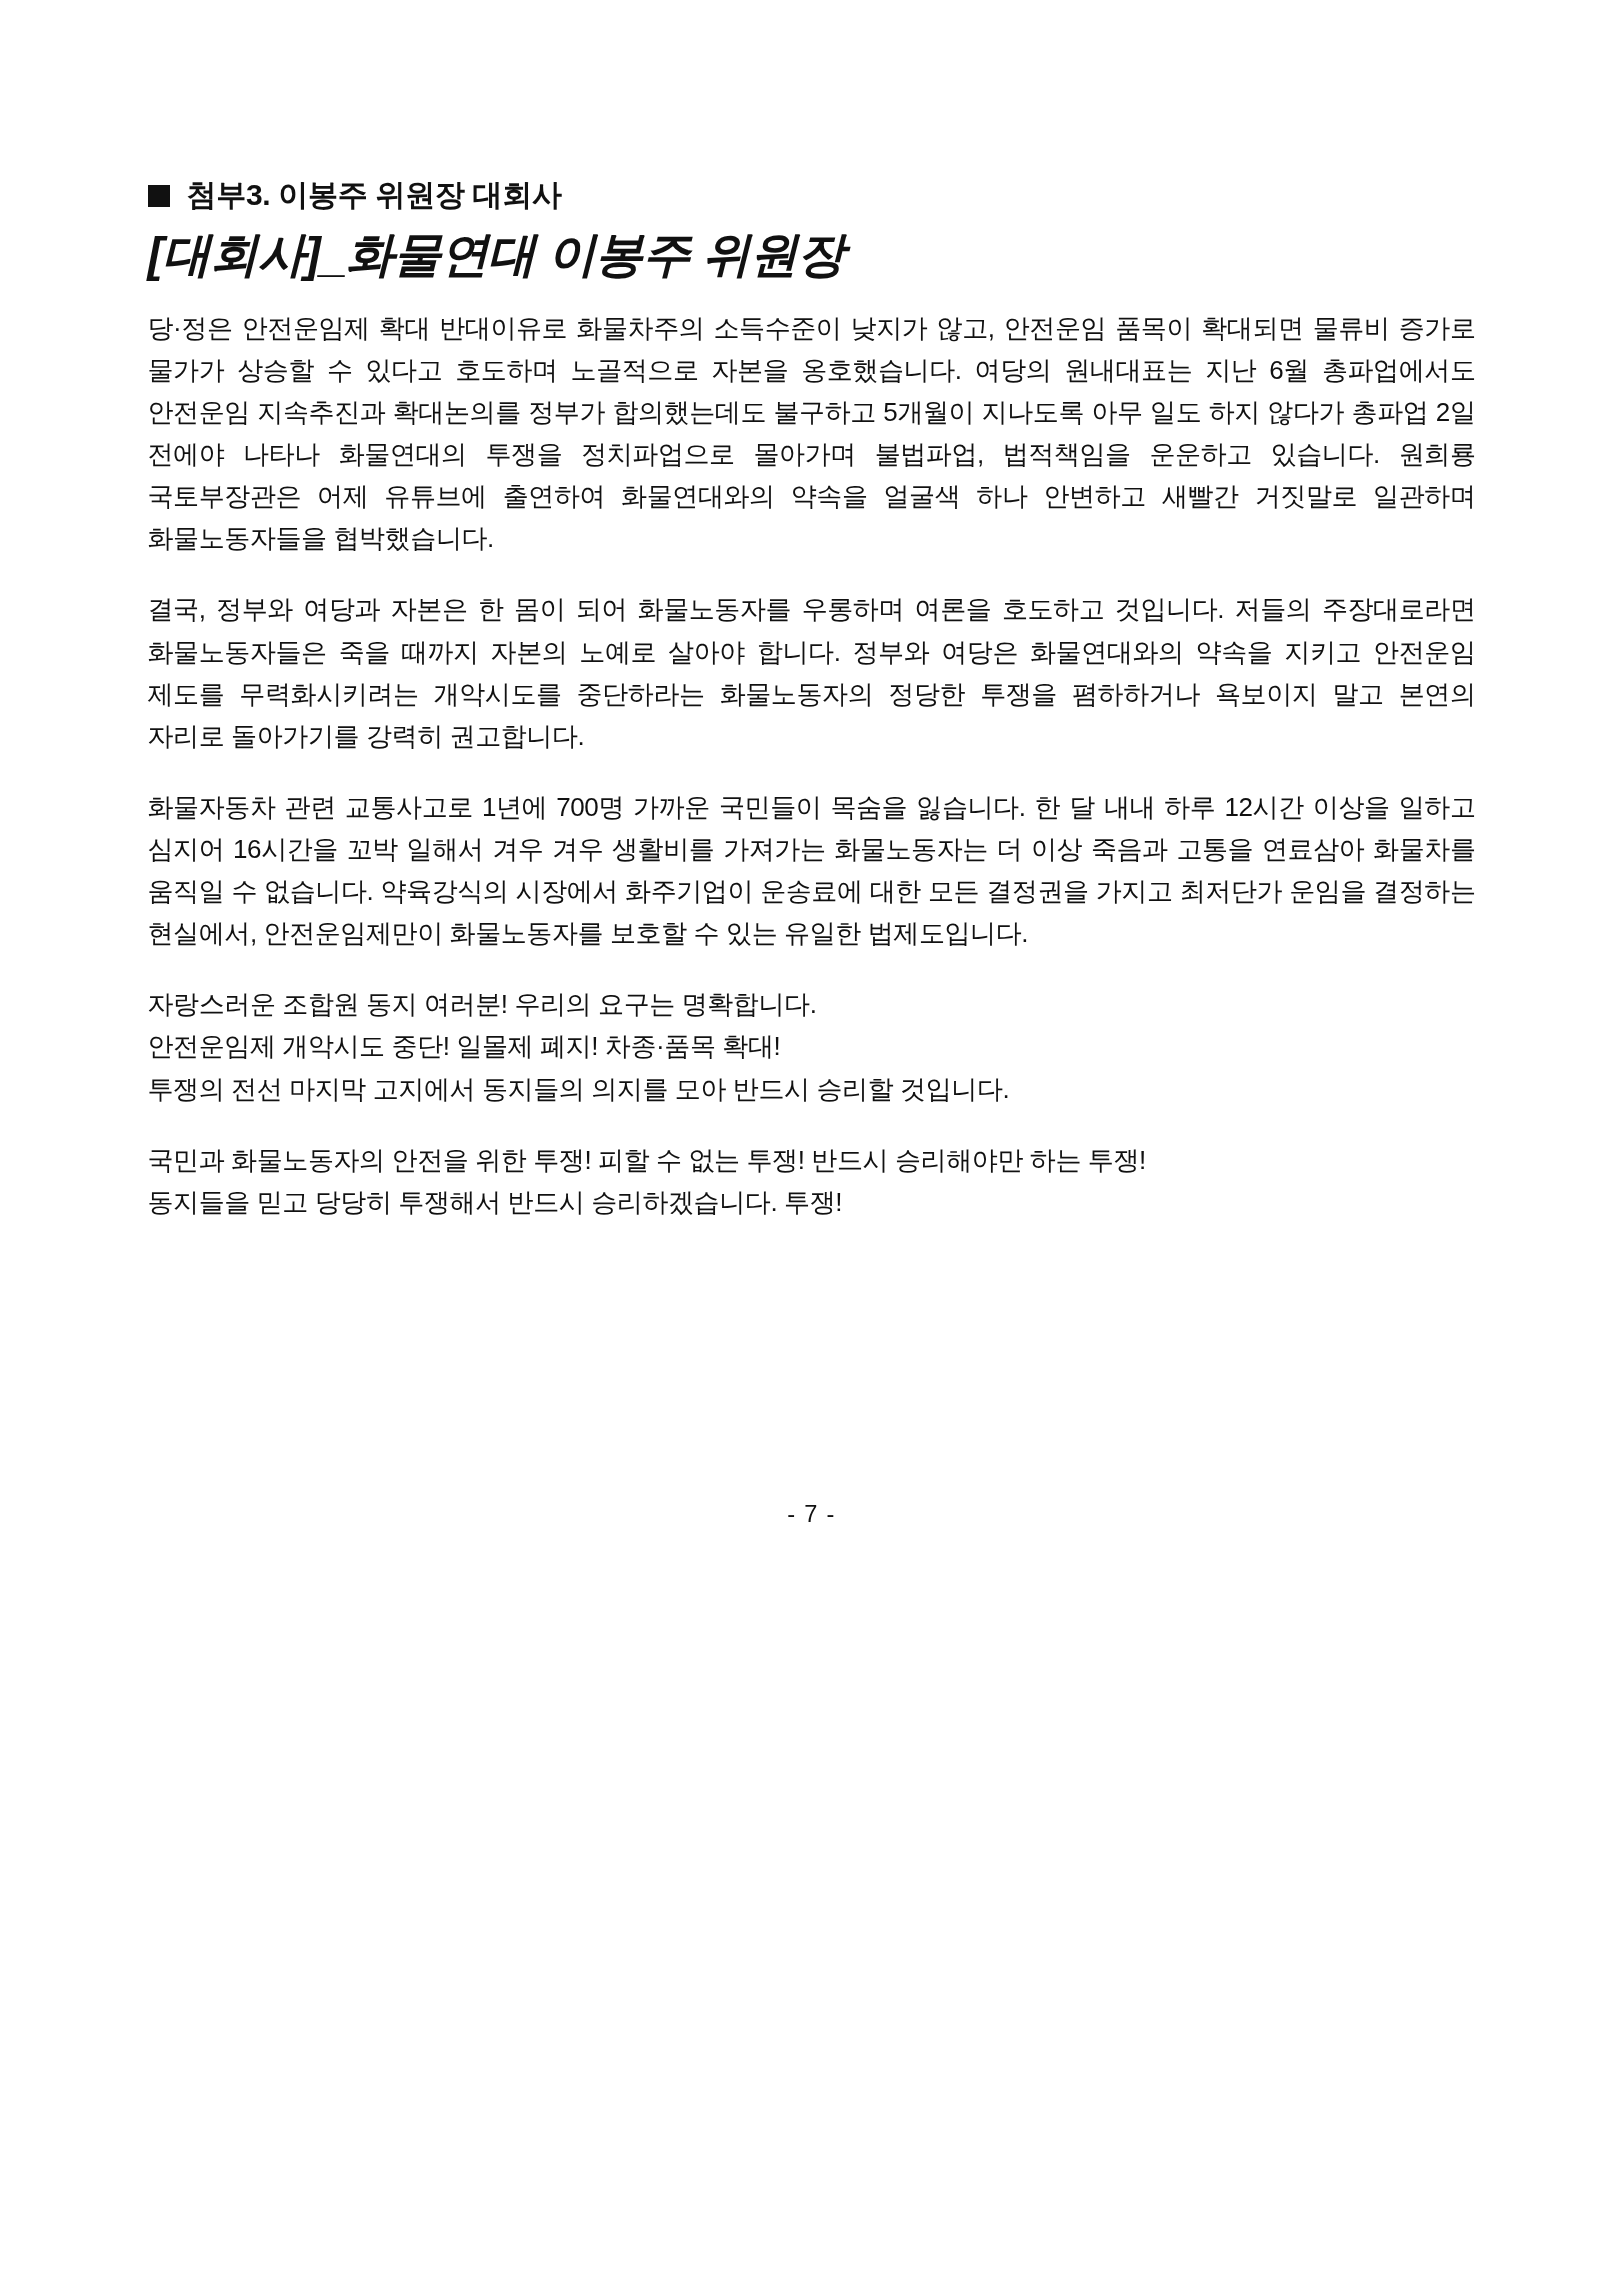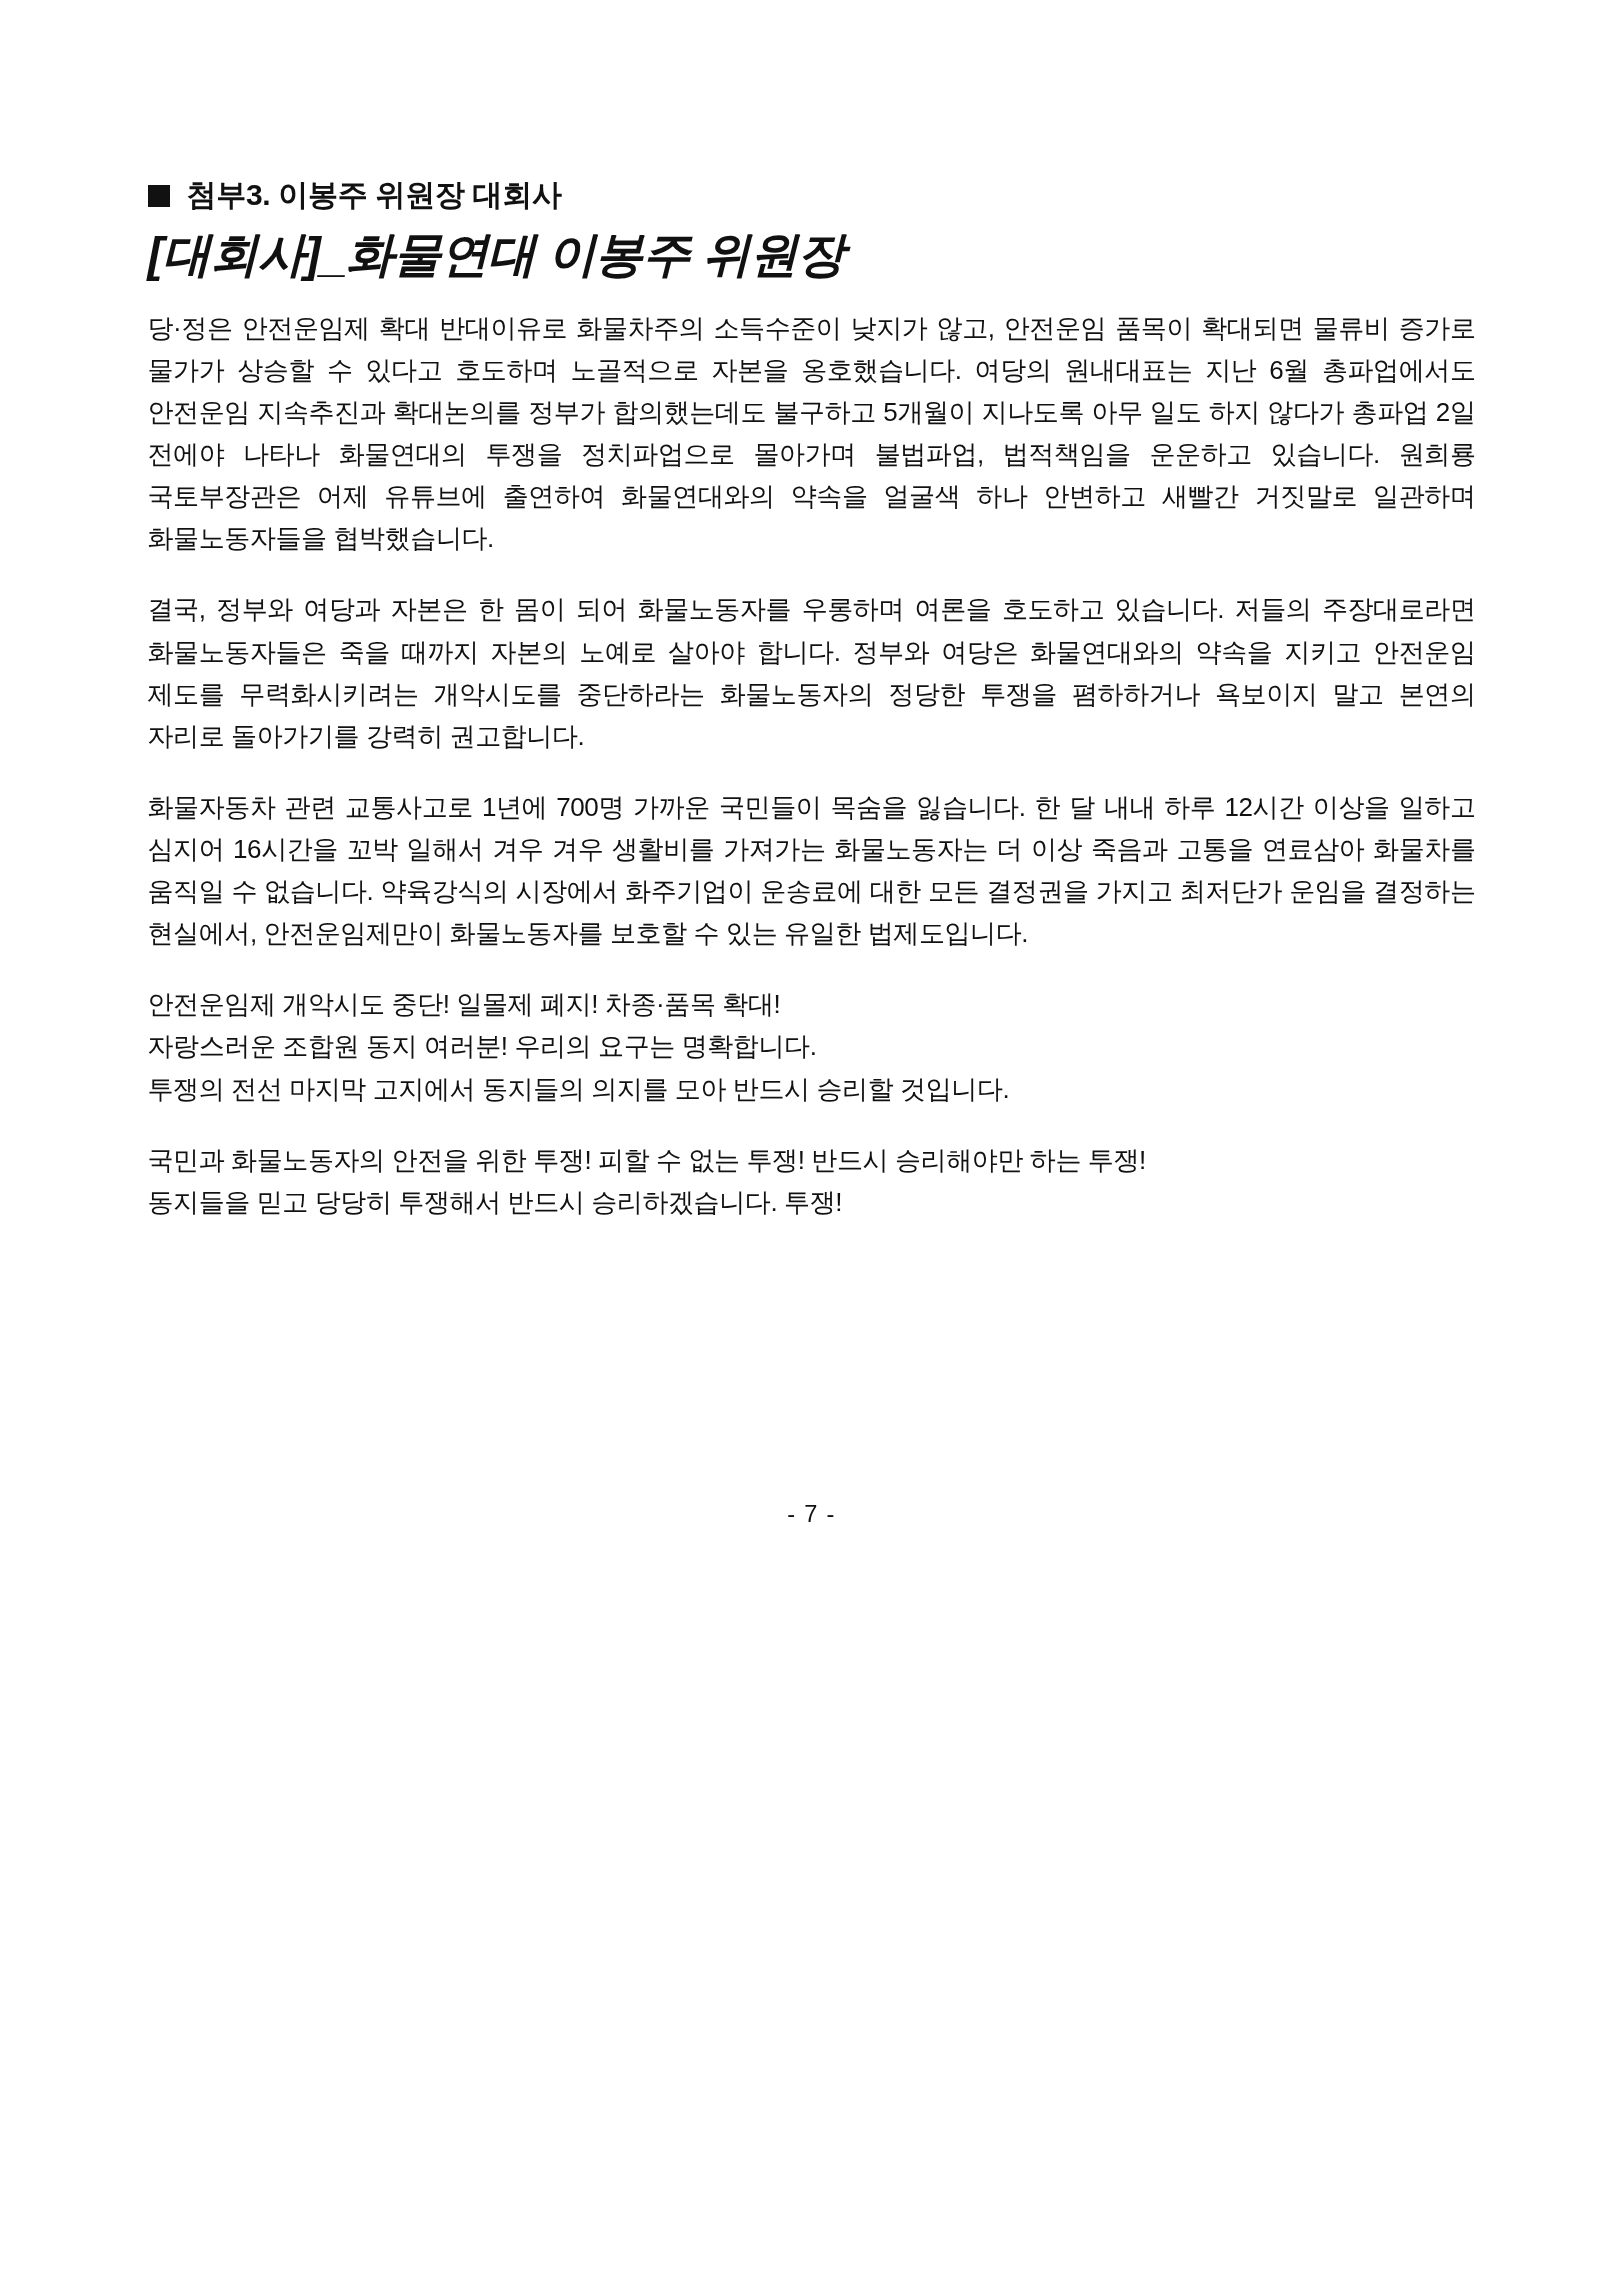--- a/index.html
+++ b/index.html
@@ -87,26 +87,26 @@
   <div class="doc-body">
 
     <div class="attach-heading">
       <span class="bullet-square"></span>
       <span class="attach-heading-text">첨부3. 이봉주 위원장 대회사</span>
     </div>
 
     <h1 class="doc-title">[대회사]_화물연대 이봉주 위원장</h1>
 
     <p class="para">당·정은 안전운임제 확대 반대이유로 화물차주의 소득수준이 낮지가 않고, 안전운임 품목이 확대되면 물류비 증가로 물가가 상승할 수 있다고 호도하며 노골적으로 자본을 옹호했습니다. 여당의 원내대표는 지난 6월 총파업에서도 안전운임 지속추진과 확대논의를 정부가 합의했는데도 불구하고 5개월이 지나도록 아무 일도 하지 않다가 총파업 2일 전에야 나타나 화물연대의 투쟁을 정치파업으로 몰아가며 불법파업, 법적책임을 운운하고 있습니다. 원희룡 국토부장관은 어제 유튜브에 출연하여 화물연대와의 약속을 얼굴색 하나 안변하고 새빨간 거짓말로 일관하며 화물노동자들을 협박했습니다.</p>
-    <p class="para">결국, 정부와 여당과 자본은 한 몸이 되어  화물노동자를 우롱하며 여론을 호도하고 있습니다. 저들의 주장대로라면 화물노동자들은 죽을 때까지 자본의 노예로 살아야 합니다. 정부와 여당은 화물연대와의 약속을 지키고 안전운임 제도를 무력화시키려는 개악시도를 중단하라는 화물노동자의 정당한 투쟁을 폄하하거나 욕보이지 말고 본연의 자리로 돌아가기를 강력히 권고합니다.</p>
+    <p class="para">결국, 정부와 여당과 자본은 한 몸이 되어  화물노동자를 우롱하며 여론을 호도하고 것입니다. 저들의 주장대로라면 화물노동자들은 죽을 때까지 자본의 노예로 살아야 합니다. 정부와 여당은 화물연대와의 약속을 지키고 안전운임 제도를 무력화시키려는 개악시도를 중단하라는 화물노동자의 정당한 투쟁을 폄하하거나 욕보이지 말고 본연의 자리로 돌아가기를 강력히 권고합니다.</p>
     <p class="para">화물자동차 관련 교통사고로 1년에 700명 가까운 국민들이 목숨을 잃습니다. 한 달 내내 하루 12시간 이상을 일하고 심지어 16시간을 꼬박 일해서 겨우 겨우 생활비를 가져가는 화물노동자는 더 이상 죽음과 고통을 연료삼아 화물차를 움직일 수 없습니다. 약육강식의 시장에서 화주기업이 운송료에 대한 모든 결정권을 가지고 최저단가 운임을 결정하는 현실에서, 안전운임제만이 화물노동자를 보호할 수 있는 유일한 법제도입니다.</p>
 
     <p class="para block-lines">
+      <span class="line">자랑스러운 조합원 동지 여러분! 우리의 요구는 명확합니다.</span>
       <span class="line">안전운임제 개악시도 중단! 일몰제 폐지! 차종·품목 확대!</span>
-      <span class="line">자랑스러운 조합원 동지 여러분! 우리의 요구는 명확합니다.</span>
       <span class="line">투쟁의 전선 마지막 고지에서 동지들의 의지를 모아 반드시 승리할 것입니다.</span>
     </p>
 
     <p class="para block-lines">
       <span class="line">국민과 화물노동자의 안전을 위한 투쟁! 피할 수 없는 투쟁! 반드시 승리해야만 하는 투쟁!</span>
       <span class="line">동지들을 믿고 당당히 투쟁해서 반드시 승리하겠습니다. 투쟁!</span>
     </p>
 
   </div>
 

